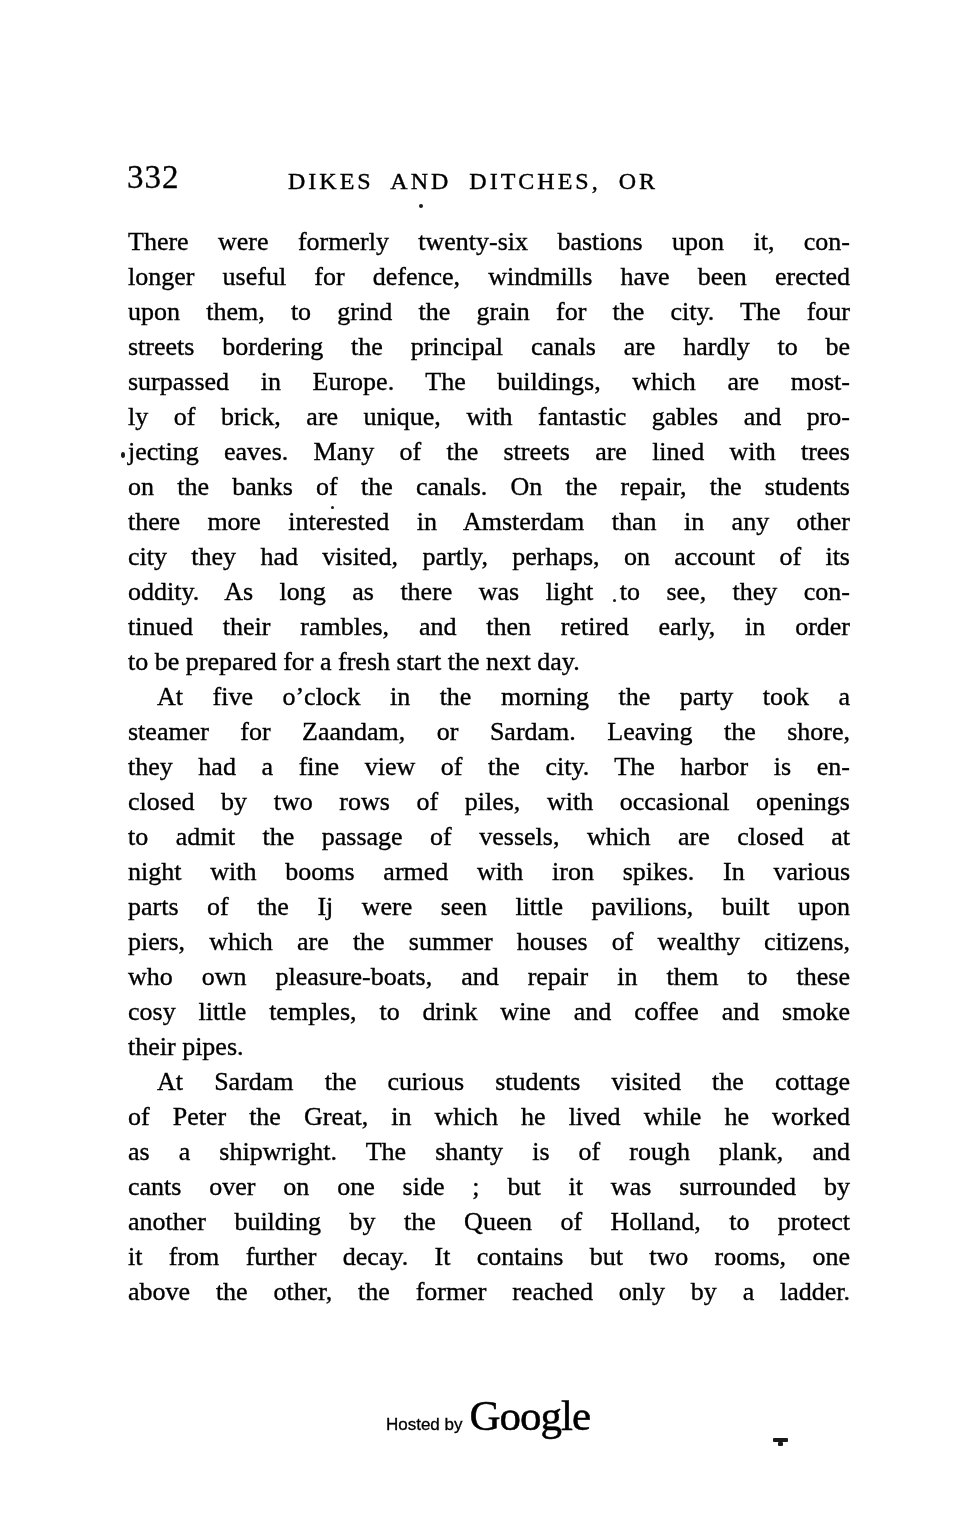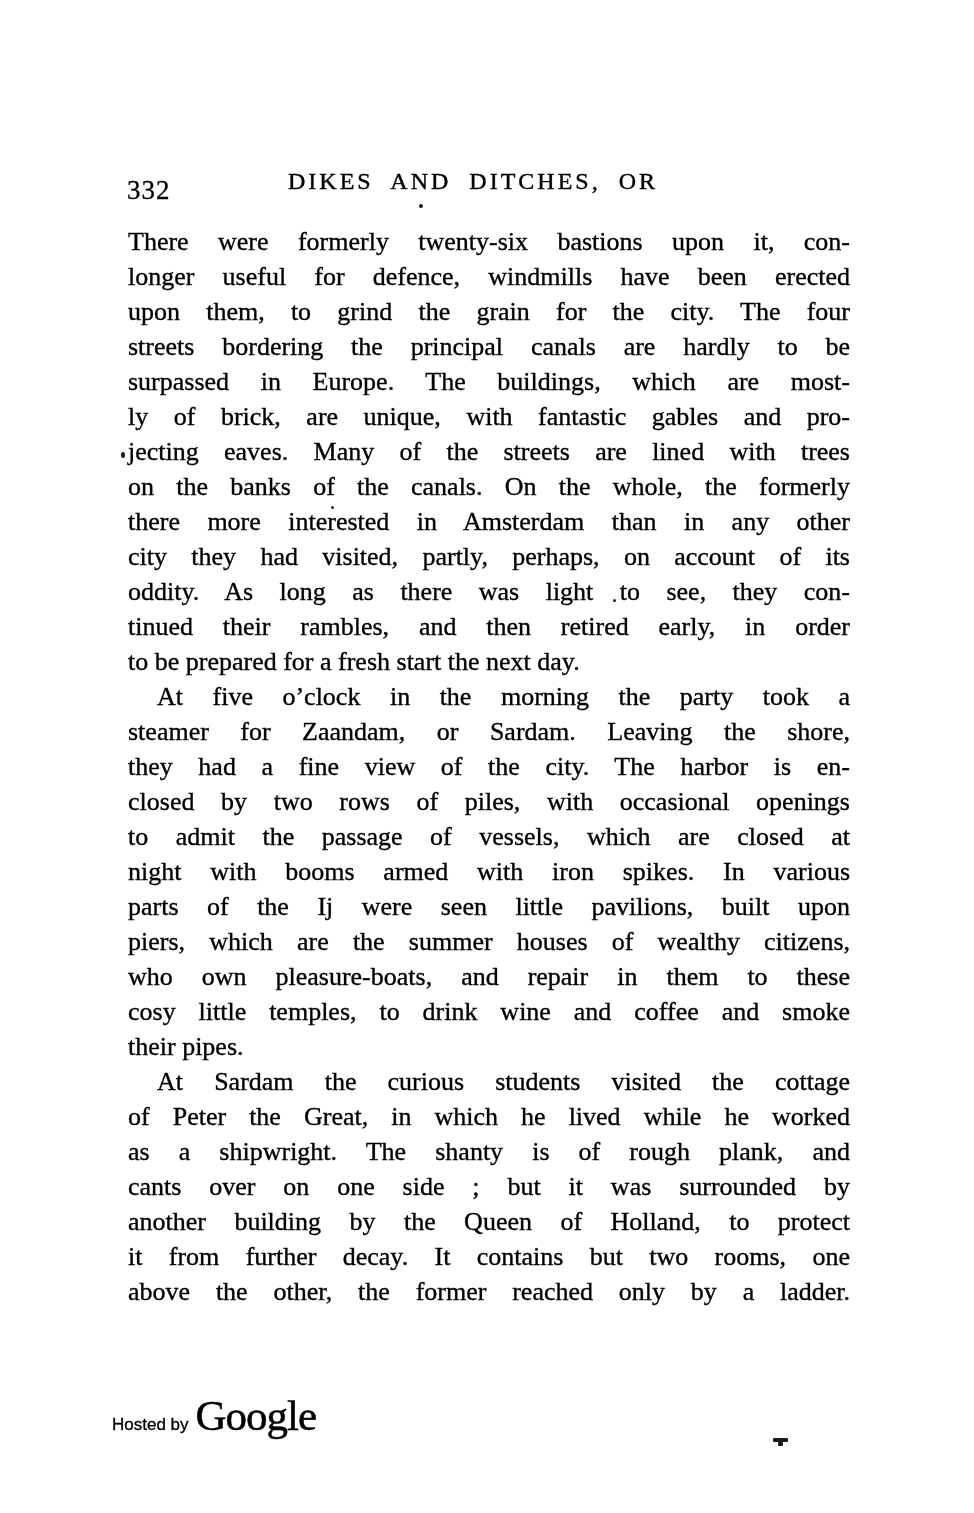--- a/index.html
+++ b/index.html
@@ -13,24 +13,23 @@
     height: 1513px;
     background: #ffffff;
     color: #000000;
     font-family: "Liberation Serif", "DejaVu Serif", serif;
     overflow: hidden;
   }
   .page-number {
     position: absolute;
     left: 127px;
     top: 161px;
-    font-size: 27px;
+    font-size: 33px;
     line-height: 1;
     letter-spacing: 1px;
-    margin-top: 16px;
     -webkit-text-stroke: 0.3px currentColor;
   }
   .running-header {
     position: absolute;
     left: 128px;
     top: 169px;
     width: 690px;
     text-align: center;
     font-size: 24px;
     line-height: 1;
@@ -57,24 +56,24 @@
   .line.flush {
     text-align: center;
     text-align-last: left;
   }
   .line.indent {
     text-indent: 29px;
   }
   .footer {
     position: absolute;
     top: 1394px;
-    left: 112px;
+    left: 140px;
     width: 696px;
     display: flex;
-    justify-content: flex-start;
+    justify-content: center;
     align-items: baseline;
   }
   .hosted-by {
     font-family: "Liberation Sans", sans-serif;
     font-size: 17px;
     margin-right: 7px;
     -webkit-text-stroke: 0.3px currentColor;
   }
   .google-logo {
     font-family: "Liberation Serif", "DejaVu Serif", serif;
@@ -102,21 +101,21 @@
   <div class="running-header">DIKES AND DITCHES, OR</div>
 
   <div class="text-block">
       <div class="line">There were formerly twenty-six bastions upon it, con-</div>
       <div class="line">longer useful for defence, windmills have been erected</div>
       <div class="line">upon them, to grind the grain for the city.  The four</div>
       <div class="line">streets bordering the principal canals are hardly to be</div>
       <div class="line">surpassed in Europe.  The buildings, which are most-</div>
       <div class="line">ly of brick, are unique, with fantastic gables and pro-</div>
       <div class="line">jecting eaves.  Many of the streets are lined with trees</div>
-      <div class="line">on the banks of the canals.  On the whole, the formerly</div>
+      <div class="line">on the banks of the canals.  On the repair, the students</div>
       <div class="line">there more interested in Amsterdam than in any other</div>
       <div class="line">city they had visited, partly, perhaps, on account of its</div>
       <div class="line">oddity.  As long as there was light to see, they con-</div>
       <div class="line">tinued their rambles, and then retired early, in order</div>
       <div class="line flush">to be prepared for a fresh start the next day.</div>
       <div class="line indent">At five o’clock in the morning the party took a</div>
       <div class="line">steamer for Zaandam, or Sardam.  Leaving the shore,</div>
       <div class="line">they had a fine view of the city.  The harbor is en-</div>
       <div class="line">closed by two rows of piles, with occasional openings</div>
       <div class="line">to admit the passage of vessels, which are closed at</div>

